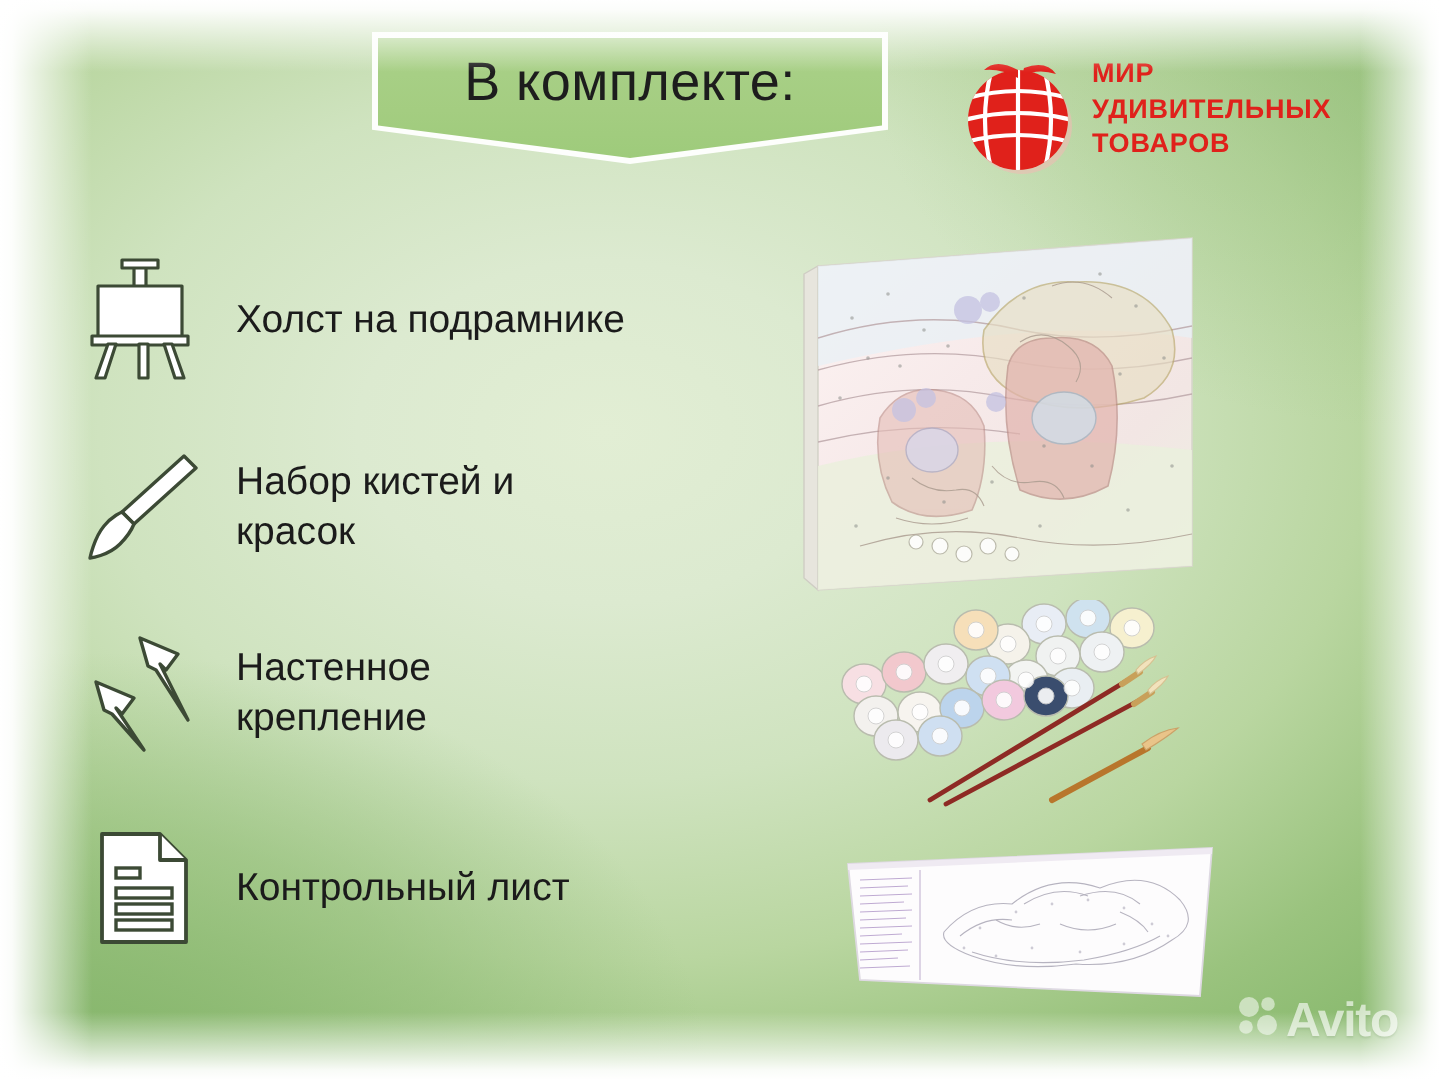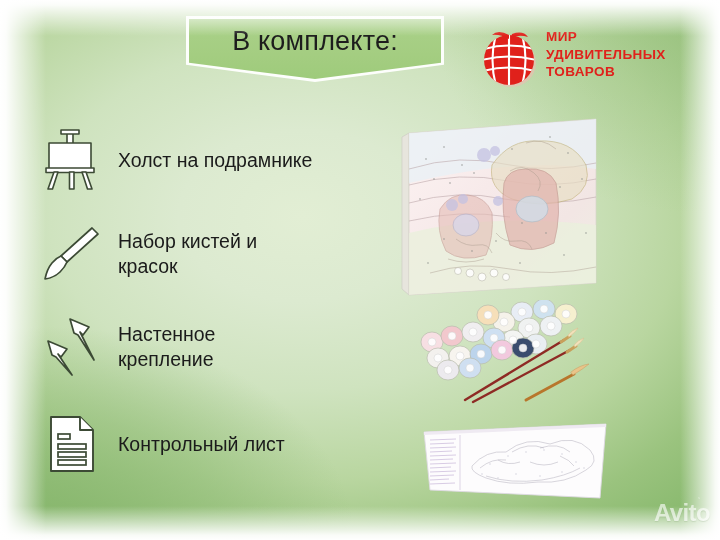--- a/index.html
+++ b/index.html
@@ -77,21 +77,21 @@
   #f3{left:40px;top:412px;}
 
   
   .canvas-wrap{position:absolute;left:400px;top:113px;width:203px;height:190px;}
   .pots-wrap{position:absolute;left:418px;top:300px;width:185px;height:105px;}
   .sheet-wrap{position:absolute;left:420px;top:418px;width:190px;height:88px;}
 
   
   .avito{
     position:absolute;left:618px;top:497px;width:92px;height:30px;
-    display:flex;align-items:flex-end;opacity:.62;flex-direction:column;
+    display:flex;align-items:flex-start;opacity:.62;
   }
   .avito-txt{
     font-size:24px;font-weight:bold;color:#ffffff;letter-spacing:-.6px;
     text-shadow:0 1px 1px rgba(120,150,110,.35);margin-left:3px;
   }
 </style>
 </head>
 <body>
 
 <div class="stage">

